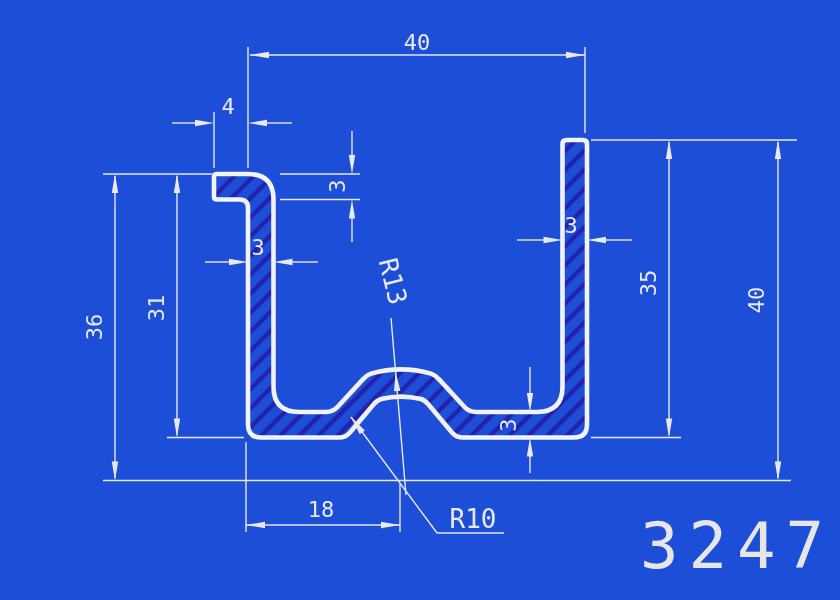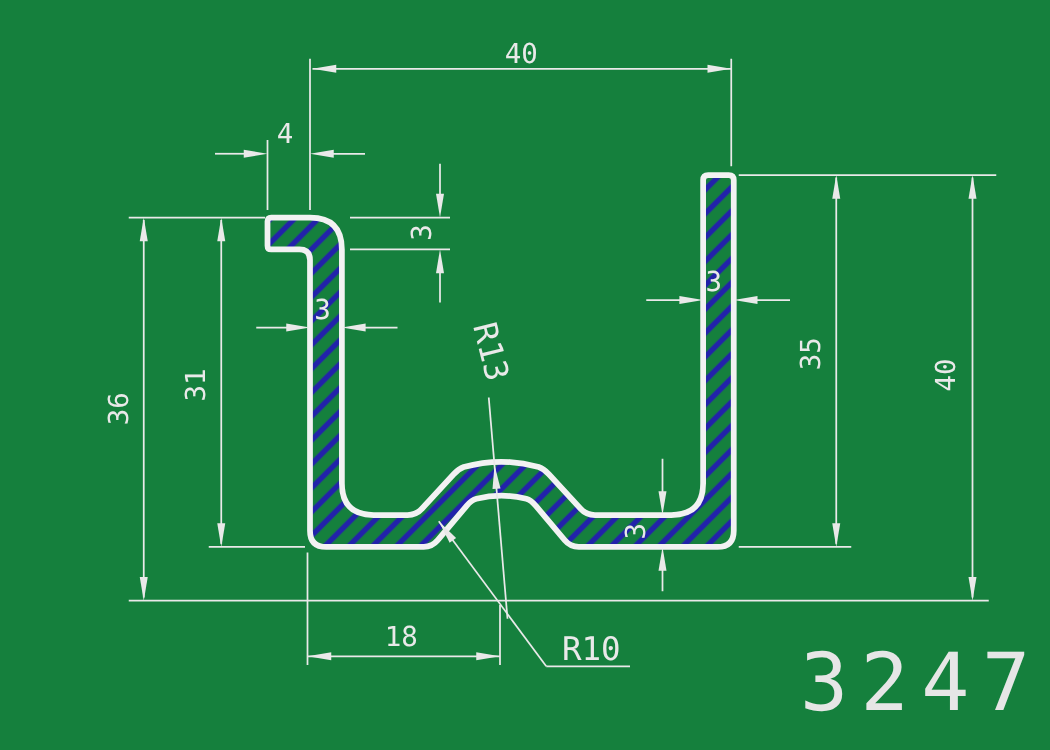--- a/index.html
+++ b/index.html
@@ -1,16 +1,16 @@
 <!DOCTYPE html>
 <html><head>
 <meta charset="utf-8">
 <style>
   html,body{margin:0;padding:0;background:#26292c;}
-  #stage{position:relative;width:840px;height:600px;background:#15803d;overflow:hidden;
+  #stage{position:relative;width:840px;height:600px;background:#1d4ed8;overflow:hidden;
          font-family:"DejaVu Sans Mono", monospace;}
   svg{display:block;}
   .dimline{stroke:#e9e9e9;stroke-width:1.4;fill:none;}
   .profile{stroke:#f2f2f2;stroke-width:4.6;stroke-linejoin:round;}
   .arr{fill:#e9e9e9;stroke:none;}
   text{fill:#e9e9e9;font-family:"DejaVu Sans Mono", monospace;font-size:22px;}
   .rad{font-size:26px;}
   .partnum{font-size:64px;letter-spacing:10px;fill:#e6e6e6;}
 </style>
 </head>

